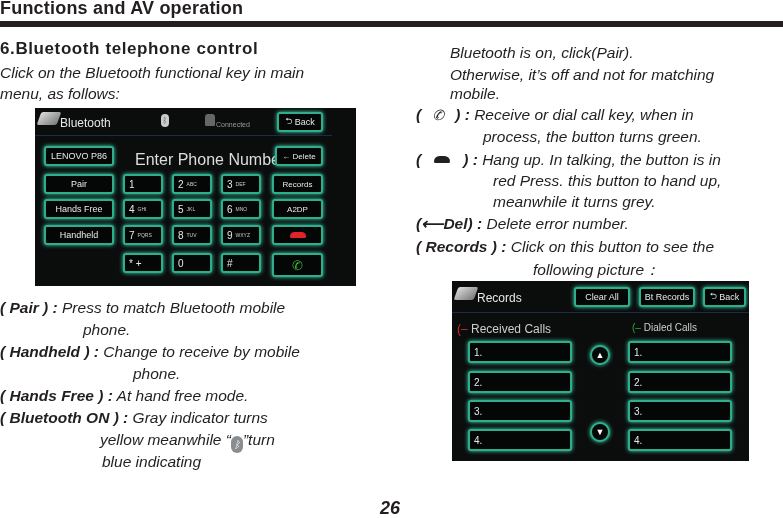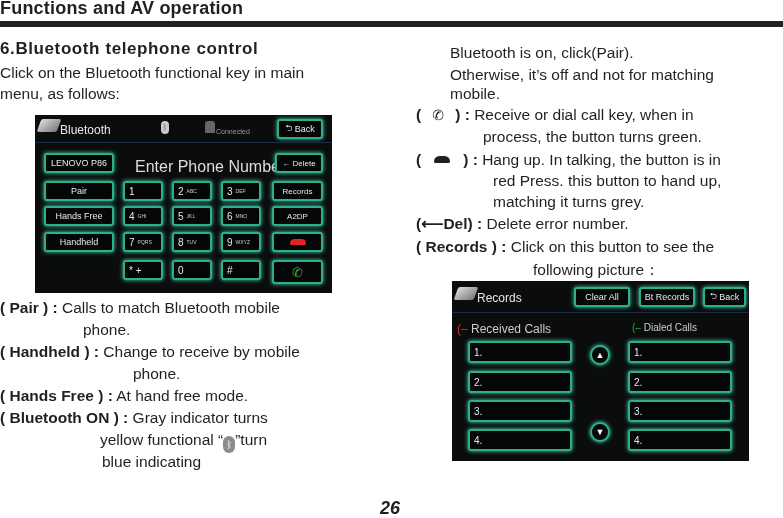--- a/index.html
+++ b/index.html
@@ -1,21 +1,21 @@
 <!DOCTYPE html>
 <html><head>
 <meta charset="utf-8">
 <style>
   html, body { margin:0; padding:0; background:#fff; }
   body { width:783px; height:518px; position:relative; overflow:hidden;
          font-family:"Liberation Sans", sans-serif; color:#231f20; }
   .hdr { position:absolute; left:0; top:-2px; font-weight:bold; font-size:18px; letter-spacing:0.2px; }
   .rule { position:absolute; left:0; top:21px; width:783px; height:6px; background:#231f20; }
   .sec { position:absolute; left:0; top:39px; font-weight:bold; font-size:17px; letter-spacing:0.6px; }
-  .txt { position:absolute; font-size:15.5px; line-height:21px; white-space:nowrap; }
+  .txt { position:absolute; font-size:15.5px; line-height:21px; white-space:nowrap;font-style:italic; }
   .b { font-weight:bold; }
 
   
   .scr { position:absolute; background:#0b0d0d; overflow:hidden; font-family:"Liberation Sans", sans-serif; }
   .btn { position:absolute; border:2px solid #2fae8d; border-radius:3px; background:#050707;
          box-shadow:0 0 4px #3fd9ad; color:#e8e8e8; font-size:9px; display:flex; align-items:center;
          justify-content:center; box-sizing:border-box; }
   .btn.l { justify-content:flex-start; padding-left:4px; font-size:10px; }
   .btn small { font-size:5px; margin-left:3px; color:#ccc; }
   .title { position:absolute; color:#e8e8e8; font-size:12px; }
@@ -29,21 +29,21 @@
 </style>
 </head>
 <body>
 
 <div class="hdr">Functions and AV operation</div>
 <div class="rule"></div>
 <div class="sec">6.Bluetooth telephone control</div>
 <div class="txt" style="left:0;top:62px">Click on the Bluetooth functional key in main</div>
 <div class="txt" style="left:0;top:83px">menu, as follows:</div>
 
-<div class="scr" style="left:35px;top:115px;width:297px;height:178px">
+<div class="scr" style="left:35px;top:108px;width:321px;height:178px">
   <div style="position:absolute;left:4px;top:4px;width:20px;height:13px;background:linear-gradient(135deg,#ddd,#777);transform:skewX(-20deg);border-radius:2px"></div>
   <div class="title" style="left:25px;top:8px">Bluetooth</div>
   <div style="position:absolute;left:126px;top:6px;width:8px;height:13px;background:#ccc;border-radius:4px;font-size:8px;color:#555;text-align:center;line-height:13px">ᛒ</div>
   <div style="position:absolute;left:170px;top:6px;width:10px;height:12px;background:#666;border-radius:3px 3px 1px 1px"></div>
   <div style="position:absolute;left:181px;top:13px;font-size:7px;color:#999">Connected</div>
   <div class="btn" style="left:242px;top:4px;width:46px;height:20px"><span>⮌</span>&nbsp;<span>Back</span></div>
   <div class="divline" style="left:0;top:27px;width:297px"></div>
 
   <div class="btn" style="left:9px;top:38px;width:70px;height:20px">LENOVO P86</div>
   <div style="position:absolute;left:100px;top:43px;color:#ddd;font-size:16px">Enter Phone Number</div>
@@ -101,39 +101,39 @@
   <div class="btn" style="left:237px;top:66px;width:51px;height:20px;font-size:8px">Records</div>
   <div class="btn" style="left:237px;top:91px;width:51px;height:20px;font-size:8px">A2DP</div>
   <div class="btn" style="left:237px;top:117px;width:51px;height:20px">
     <span style="display:inline-block;width:16px;height:6px;background:#e0242a;border-radius:6px 6px 2px 2px"></span>
   </div>
   <div class="btn" style="left:237px;top:145px;width:51px;height:24px;color:#3bbf3b;font-size:13px">
       <span>✆</span>
     </div>
 </div>
 
-<div class="txt" style="left:0;top:297px"><span class="b">( Pair  ) :</span> <span>Calls to match Bluetooth mobile</span></div>
+<div class="txt" style="left:0;top:297px"><span class="b">( Pair  ) :</span> <span>Press to match Bluetooth mobile</span></div>
 <div class="txt" style="left:83px;top:319px">phone.</div>
 <div class="txt" style="left:0;top:341px"><span class="b">( Handheld ) :</span> <span>Change to receive by mobile</span></div>
 <div class="txt" style="left:133px;top:363px">phone.</div>
 <div class="txt" style="left:0;top:385px"><span class="b">( Hands Free ) :</span> <span>At hand free mode.</span></div>
 <div class="txt" style="left:0;top:407px"><span class="b">( Bluetooth ON ) :</span> <span>Gray indicator turns</span></div>
-<div class="txt" style="left:100px;top:429px"><span>yellow functional “</span><span class="bt-ind">ᛒ</span><span>”turn</span></div>
+<div class="txt" style="left:100px;top:429px"><span>yellow meanwhile “</span><span class="bt-ind">ᛒ</span><span>”turn</span></div>
 <div class="txt" style="left:102px;top:451px">blue indicating</div>
 
 <div class="txt" style="left:450px;top:42px">Bluetooth is on, click(Pair).</div>
 <div class="txt" style="left:450px;top:64px">Otherwise, it’s off and not for matching</div>
 <div class="txt" style="left:450px;top:83px">mobile.</div>
 
 <div class="txt" style="left:416px;top:104px"><span class="b">(</span><span style="display:inline-block;width:34px;text-align:center;font-size:14px">✆</span><span class="b">) :</span> <span>Receive or dial call key, when in</span></div>
 <div class="txt" style="left:483px;top:126px">process, the button turns green.</div>
 
 <div class="txt" style="left:416px;top:149px"><span class="b">(</span><span style="display:inline-block;width:42px;text-align:center"><span style="display:inline-block;width:16px;height:7px;background:#231f20;border-radius:7px 7px 2px 2px;vertical-align:2px"></span></span><span class="b">) :</span> <span>Hang up. In talking, the button is in</span></div>
 <div class="txt" style="left:493px;top:170px">red Press. this button to hand up,</div>
-<div class="txt" style="left:493px;top:191px">matching it turns grey.</div>
+<div class="txt" style="left:493px;top:191px">meanwhile it turns grey.</div>
 
 <div class="txt" style="left:416px;top:213px"><span class="b">(</span><span class="b">⟵</span><span class="b">Del) :</span> <span>Delete error number.</span></div>
 <div class="txt" style="left:416px;top:236px"><span class="b">(  Records ) :</span> <span>Click on this button to see the</span></div>
 <div class="txt" style="left:533px;top:259px">following picture：</div>
 
 <div class="scr" style="left:452px;top:281px;width:297px;height:180px">
   <div style="position:absolute;left:4px;top:6px;width:20px;height:13px;background:linear-gradient(135deg,#ddd,#777);transform:skewX(-20deg);border-radius:2px"></div>
   <div class="title" style="left:25px;top:10px">Records</div>
   <div class="btn" style="left:122px;top:6px;width:56px;height:20px">Clear All</div>
   <div class="btn" style="left:187px;top:6px;width:56px;height:20px">Bt Records</div>

